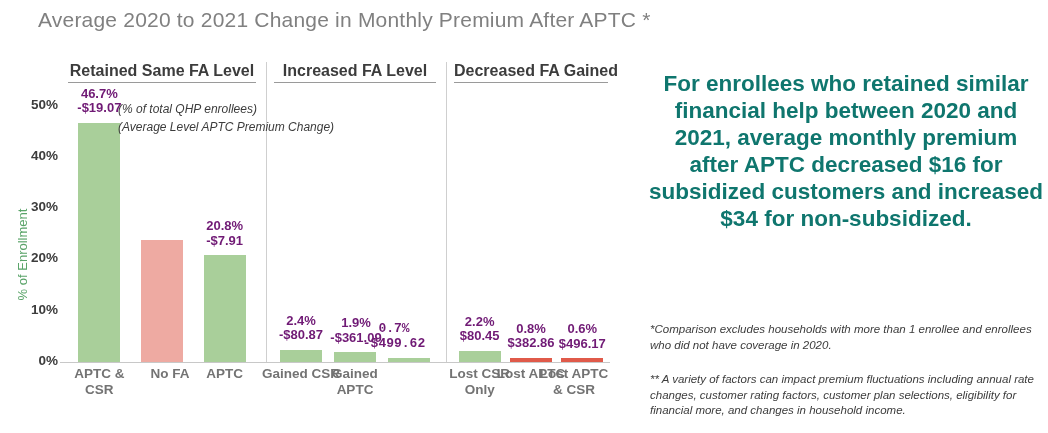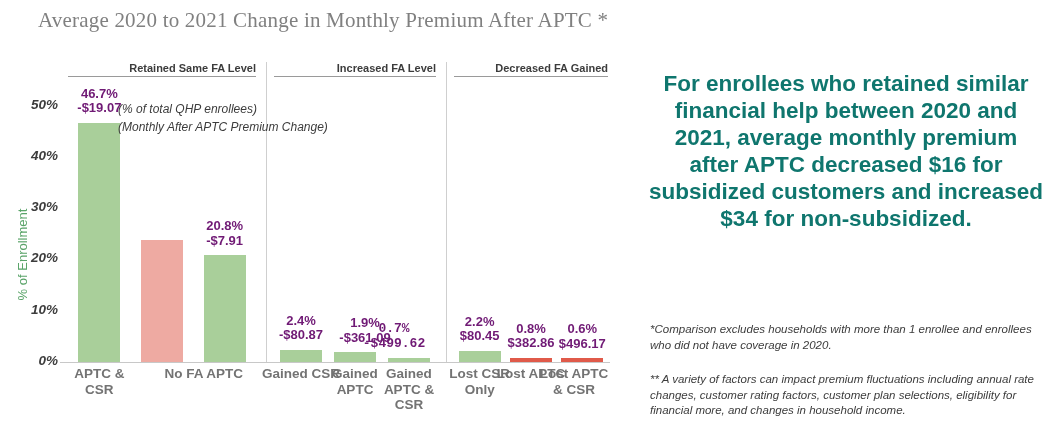--- a/index.html
+++ b/index.html
@@ -15,21 +15,20 @@
     position: relative;
   }
   #page-title {
     position: absolute;
     left: 38px;
     top: 8px;
     font-size: 21px;
     color: #808080;
     font-weight: normal;
     letter-spacing: 0.2px;
-    font-family: Liberation Serif, serif;
   }
 
   
   #chart-panel {
     position: absolute;
     left: 0;
     top: 62px;
     width: 632px;
     height: 371px;
   }
@@ -45,21 +44,20 @@
     white-space: nowrap;
   }
   .y-tick {
     position: absolute;
     right: 0;
     width: 46px;
     text-align: right;
     font-size: 13.5px;
     color: #3c3c3c;
     font-weight: bold;
-    font-style: italic;
   }
   #y-ticks-wrap {
     position: absolute;
     left: 0;
     top: 0;
     width: 58px;
     height: 300px;
   }
   #plot {
     position: absolute;
@@ -72,24 +70,24 @@
   .group-sep {
     position: absolute;
     top: -18px;
     width: 0;
     border-left: 1px solid #cfcfcf;
     height: 300px;
   }
   .group-header {
     position: absolute;
     top: -18px;
-    font-size: 11px;
-    font-weight: bold;
-    color: #3c3c3c;
-    text-align: right;
+    font-size: 16px;
+    font-weight: bold;
+    color: #3c3c3c;
+    text-align: center;
     white-space: nowrap;
     border-bottom: 1.5px solid #9a9a9a;
     padding-bottom: 2px;
   }
   .bar {
     position: absolute;
     bottom: 0;
   }
   .bar-labels {
     position: absolute;
@@ -161,47 +159,46 @@
     </div>
   <div id="plot">
       <div class="group-header" style="left: 8px; width: 188px;">Retained Same FA Level</div>
       <div class="bar" style="left: 18.3333px; width: 42px; height: 239.444px; background: rgb(169, 207, 154);"></div>
       <div class="bar-labels" style="left: -20.6667px; width: 120px; top: 6.55636px;">
         <span class="pct">46.7%</span>
         <span class="amt">-$19.07</span>
       </div>
       <div class="x-label" style="left: -0.666667px; width: 80px;">APTC &amp; CSR</div>
       <div class="bar" style="left: 81px; width: 42px; height: 121.516px; background: rgb(238, 170, 162);"></div>
-      <div class="x-label" style="left: 62px; width: 80px; padding-left: 22px;">No FA</div>
+      <div class="x-label" style="left: 48px; width: 80px; padding-left: 22px;">No FA</div>
       <div class="bar" style="left: 143.667px; width: 42px; height: 106.647px; background: rgb(169, 207, 154);"></div>
       <div class="bar-labels" style="left: 104.667px; width: 120px; top: 139.353px;">
         <span class="pct">20.8%</span>
         <span class="amt">-$7.91</span>
       </div>
       <div class="x-label" style="left: 124.667px; width: 80px;">APTC</div>
       <div class="group-header" style="left: 214px; width: 162px;">Increased FA Level</div>
       <div class="group-sep" style="left: 206px;"></div>
       <div class="bar" style="left: 220px; width: 42px; height: 12.3055px; background: rgb(169, 207, 154);"></div>
       <div class="bar-labels" style="left: 181px; width: 120px; top: 233.695px;">
         <span class="pct">2.4%</span>
         <span class="amt">-$80.87</span>
       </div>
       <div class="x-label" style="left: 201px; width: 80px;">Gained CSR</div>
       <div class="bar" style="left: 274px; width: 42px; height: 9.74182px; background: rgb(169, 207, 154);"></div>
-      <div class="bar-labels" style="left: 245px; width: 120px; top: 236.258px;">
+      <div class="bar-labels" style="left: 236px; width: 120px; top: 236.258px;">
         <span class="pct">1.9%</span>
         <span class="amt">-$361.09</span>
       </div>
       <div class="x-label" style="left: 255px; width: 80px;">Gained APTC</div>
       <div class="bar" style="left: 328px; width: 42px; height: 4px; background: rgb(169, 207, 154);"></div>
       <div class="bar-labels" style="left: 274px; width: 120px; top: 242px; font-family: Liberation Mono, monospace;">
         <span class="pct">0.7%</span>
         <span class="amt">-$499.62</span>
       </div>
-      <div class="x-label" style="left: 309px; width: 80px;">Gained APTC &amp; CSR</div>
       <div class="group-header" style="left: 394px; width: 154px;">Decreased FA Gained</div>
       <div class="group-sep" style="left: 386px;"></div>
       <div class="bar" style="left: 398.667px; width: 42px; height: 11.28px; background: rgb(169, 207, 154);"></div>
       <div class="bar-labels" style="left: 359.667px; width: 120px; top: 234.72px;">
         <span class="pct">2.2%</span>
         <span class="amt">$80.45</span>
       </div>
       <div class="x-label" style="left: 379.667px; width: 80px;">Lost CSR Only</div>
       <div class="bar" style="left: 450px; width: 42px; height: 4.10182px; background: rgb(224, 90, 74);"></div>
       <div class="bar-labels" style="left: 411px; width: 120px; top: 241.898px;">
@@ -209,19 +206,19 @@
         <span class="amt">$382.86</span>
       </div>
       <div class="x-label" style="left: 431px; width: 80px;">Lost APTC</div>
       <div class="bar" style="left: 501.333px; width: 42px; height: 4px; background: rgb(224, 90, 74);"></div>
       <div class="bar-labels" style="left: 462.333px; width: 120px; top: 242px;">
         <span class="pct">0.6%</span>
         <span class="amt">$496.17</span>
       </div>
       <div class="x-label" style="left: 466px; width: 80px; margin-left: 8px;">Lost APTC &amp; CSR</div>
       <div class="annot" style="left: 58px; top: 22px;">(% of total QHP enrollees)</div>
-      <div class="annot" style="left: 58px; top: 40px;">(Monthly After APTC Premium Change)</div>
+      <div class="annot" style="left: 58px; top: 40px;">(Average Level APTC Premium Change)</div>
     </div>
 </div>
 
 <div id="callout">For enrollees who retained similar financial help between 2020 and 2021, average monthly premium after APTC decreased $16 for subsidized customers and increased $34 for non-subsidized.</div>
 <div class="footnote" id="footnote-1">*Comparison excludes households with more than 1 enrollee and enrollees who did not have coverage in 2020.</div>
 <div class="footnote" id="footnote-2">** A variety of factors can impact premium fluctuations including annual rate changes, customer rating factors, customer plan selections, eligibility for financial more, and changes in household income.</div>
 
 </body></html>

